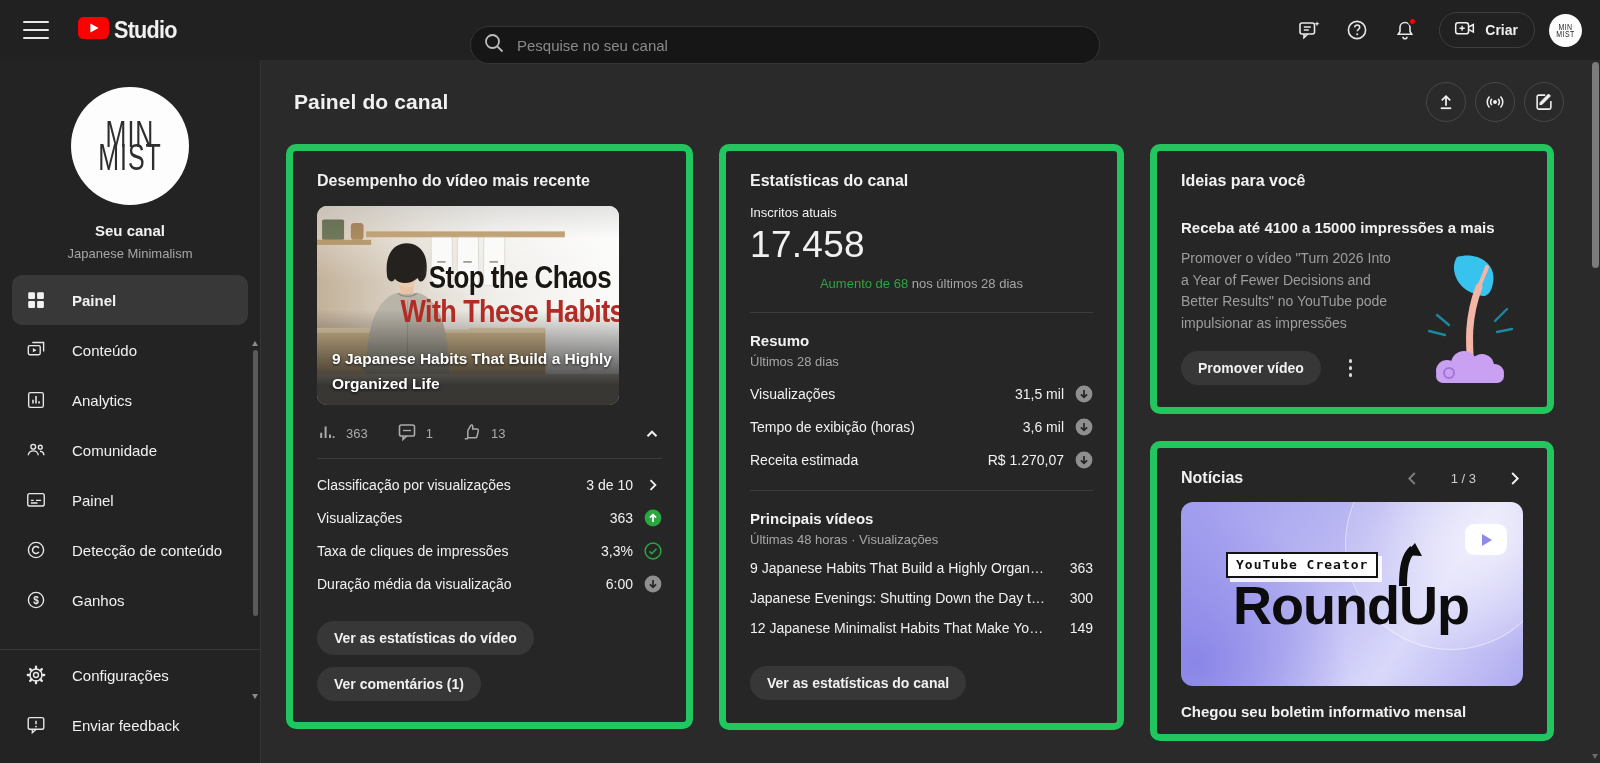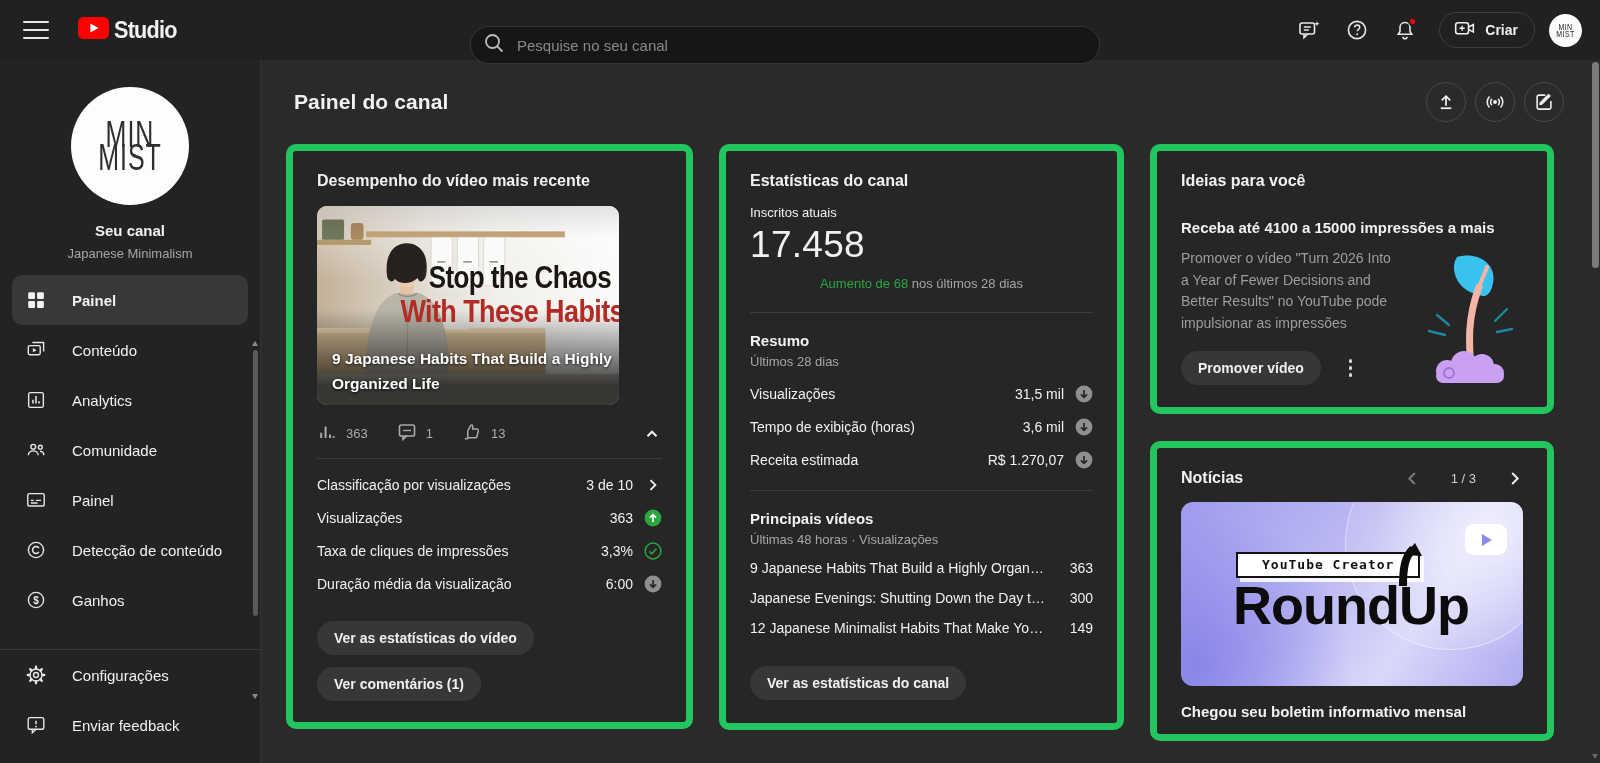--- a/index.html
+++ b/index.html
@@ -105,21 +105,21 @@
   .news-nav .pg { font-size:13px; color:#cfcfcf; }
   .chev { cursor:pointer; display:flex; }
   .banner { margin-top:15px; height:184px; border-radius:12px; position:relative; overflow:hidden; cursor:pointer;
     background:
       radial-gradient(circle at 92% 18%, rgba(255,255,255,0.50) 0%, rgba(255,255,255,0.0) 34%),
       radial-gradient(circle at 4% 88%, rgba(124,119,228,0.75) 0%, rgba(124,119,228,0.0) 42%),
       linear-gradient(125deg, #9f9bee 0%, #bcb9f3 42%, #d9d8fa 68%, #aeaaf0 100%);
   }
   .banner::after { content:""; position:absolute; width:210px; height:210px; border-radius:50%; top:-64px; right:-34px; border:1px solid rgba(255,255,255,0.45);
     background:radial-gradient(circle, rgba(255,255,255,0.28), rgba(255,255,255,0.05)); }
-  .banner-badge { position:absolute; left:55px; top:50px; background:#fff; color:#111; border:2px solid #121212; padding:3px 24px 4px;
+  .banner-badge { position:absolute; left:45px; top:50px; background:#fff; color:#111; border:2px solid #121212; padding:3px 8px 4px;
     font-family:"DejaVu Sans Mono",monospace; font-weight:700; font-size:13px; letter-spacing:1px; box-shadow:4px 4px 0 rgba(255,255,255,0.85); z-index:2; }
   .banner-word { position:absolute; left:52px; top:72px; font-size:54px; font-weight:700; color:#0c0c0c; letter-spacing:-1px; z-index:1; }
   .banner-arrow { position:absolute; left:208px; top:40px; z-index:2; }
   .banner-play { position:absolute; right:16px; top:22px; width:42px; height:31px; background:#fff; border-radius:9px; display:flex; align-items:center; justify-content:center; z-index:3; }
   .banner-play i { width:0; height:0; border-top:6px solid transparent; border-bottom:6px solid transparent; border-left:10px solid #8e8ae9; margin-left:2px; }
   .news-headline { margin-top:17px; font-size:15px; font-weight:700; }
   
   .main-scroll { position:absolute; right:1px; top:62px; width:7px; height:206px; background:#7b7b7b; border-radius:4px; cursor:pointer; }
   .main-tri-down { position:absolute; right:2px; bottom:4px; width:0; height:0; border-left:3px solid transparent; border-right:3px solid transparent; border-top:5px solid #6a6a6a; }
 </style>

